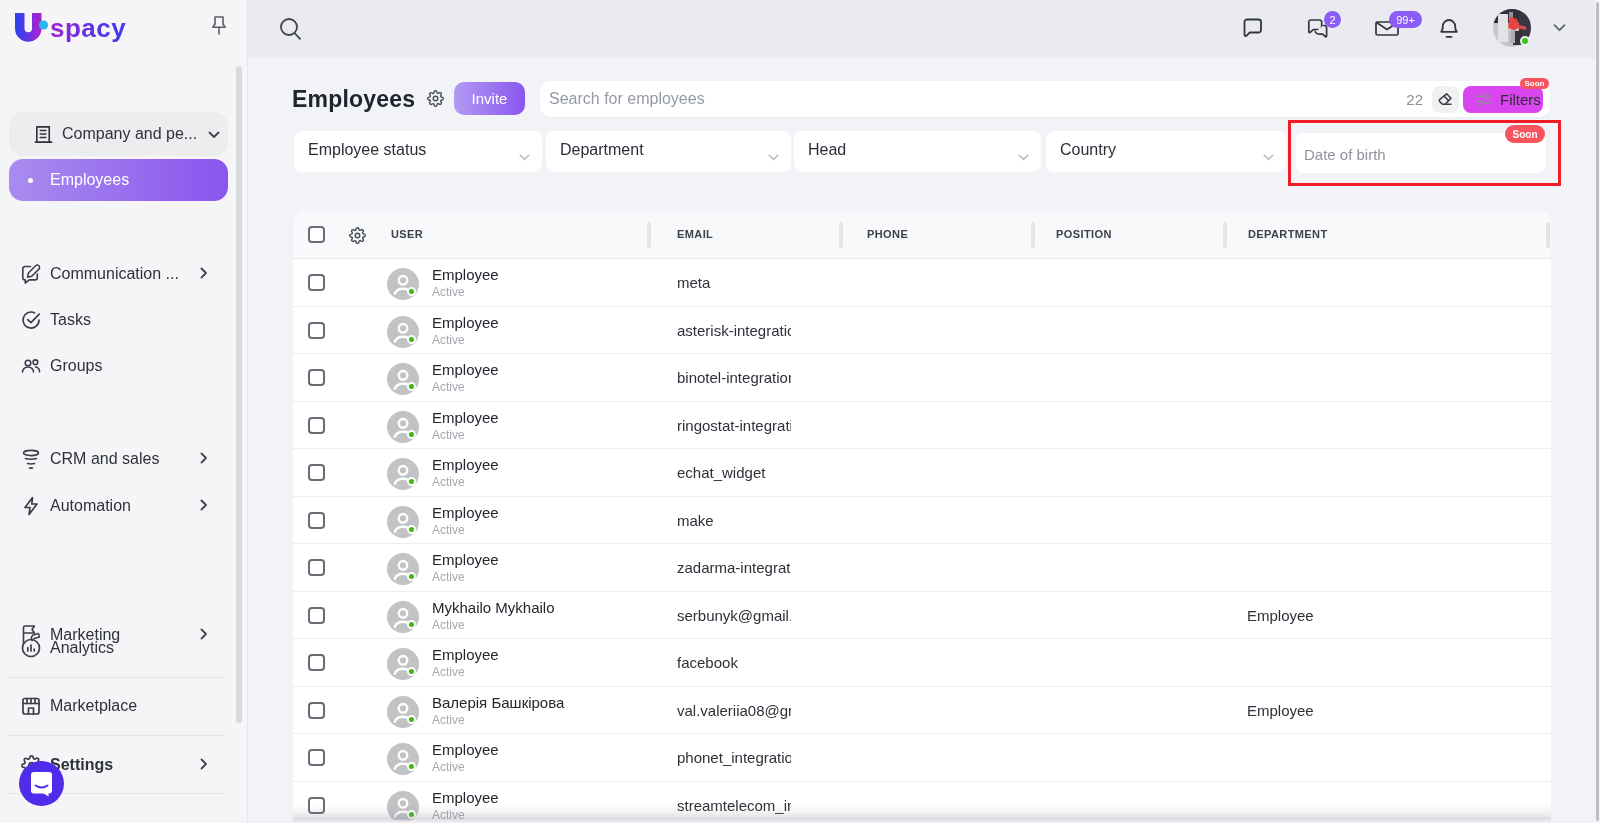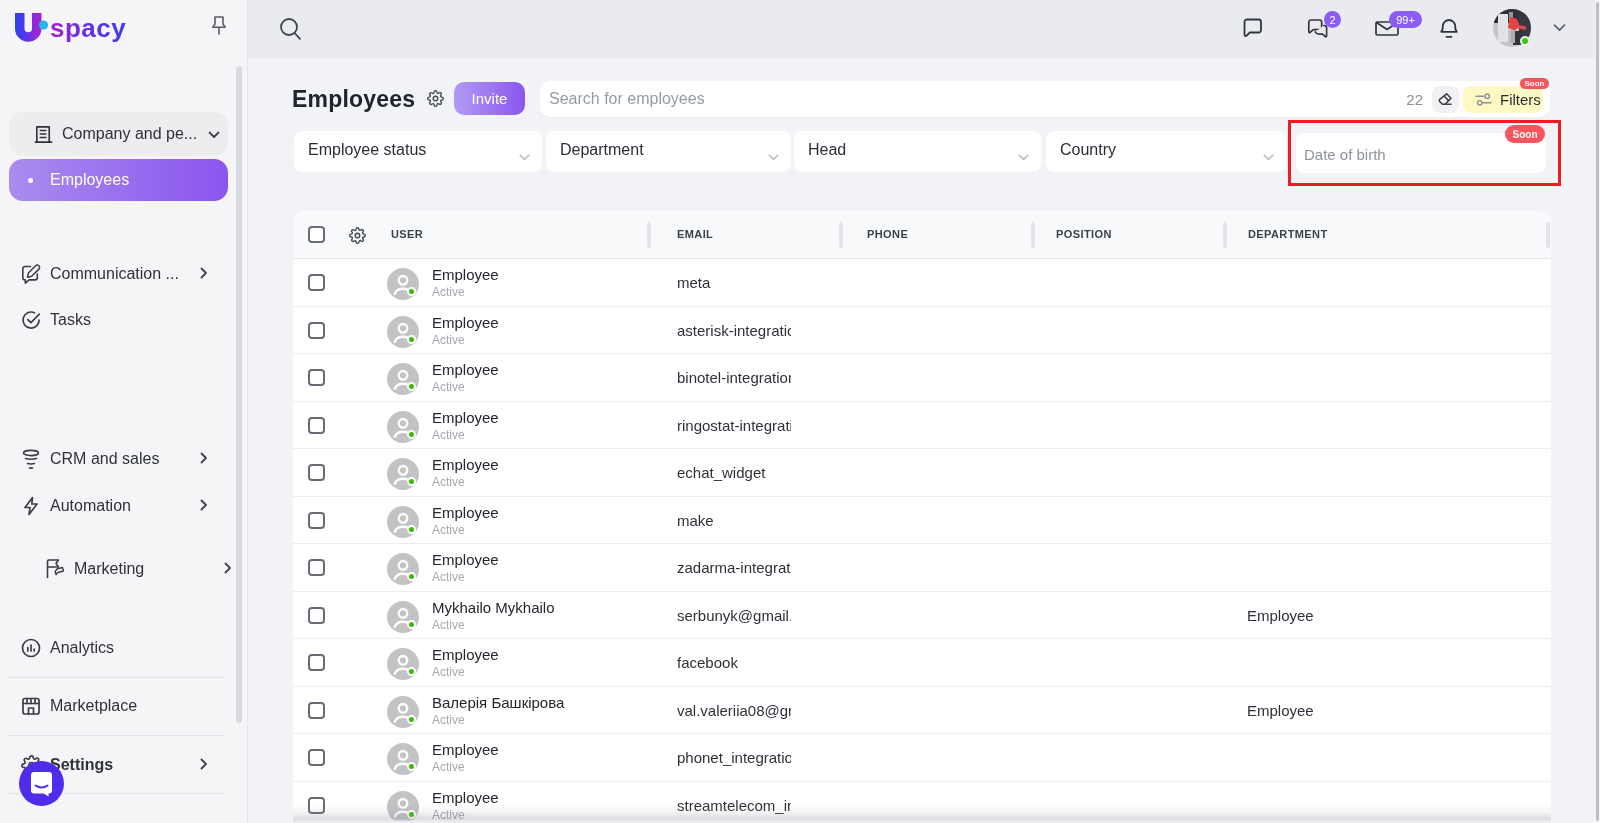--- a/index.html
+++ b/index.html
@@ -26,21 +26,21 @@
 
 
 .content { position:absolute; left:248px; top:58px; width:1352px; height:765px; background:#f2f3f7; }
 .title { position:absolute; left:292px; top:86px; font-size:23px; font-weight:700; color:#20242e; letter-spacing:0.2px; }
 .gearbtn { position:absolute; left:427px; top:90px; }
 .invite { position:absolute; left:454px; top:82px; width:71px; height:33px; border-radius:10px; background:linear-gradient(90deg,#b29af3,#8a56ef); color:#fff; font-size:15px; display:flex; align-items:center; justify-content:center; }
 .searchbar { position:absolute; left:540px; top:81px; width:1010px; height:36px; background:#fff; border-radius:10px; box-shadow:0 1px 2px rgba(0,0,0,0.03); }
 .searchbar .ph { position:absolute; left:9px; top:9px; font-size:16px; color:#949aa4; }
 .cnt22 { position:absolute; right:127px; top:10px; font-size:15px; color:#8d9097; }
 .erasebtn { position:absolute; right:91px; top:5px; width:27px; height:27px; background:#f1f1f4; border-radius:8px; display:flex; align-items:center; justify-content:center; }
-.filtersbtn { position:absolute; right:7px; top:5px; width:80px; height:27px; background:#fef9c3; border-radius:8px; display:flex; align-items:center; color:#2b2e36; font-size:15px; }
+.filtersbtn { position:absolute; right:7px; top:5px; width:80px; height:27px; background:#d946ef; border-radius:8px; display:flex; align-items:center; color:#2b2e36; font-size:15px; }
 .soon1 { position:absolute; left:1520px; top:78px; width:29px; height:11px; background:#f8545e; border-radius:6px; color:#fff; font-size:8px; font-weight:700; display:flex; align-items:center; justify-content:center; z-index:4; }
 .ffield { position:absolute; top:131px; height:41px; background:#fff; border-radius:8px; font-size:16px; color:#2a2e37; }
 .ffield .t { position:absolute; left:14px; top:10px; }
 .ffield .fchev { position:absolute; right:12px; top:16px; }
 .redbox { position:absolute; left:1288px; top:120px; width:273px; height:66px; border:3px solid #ee1d25; z-index:6; }
 .soon2 { position:absolute; left:1505px; top:125px; width:40px; height:18px; background:#f8545e; border-radius:9px; color:#fff; font-size:10px; font-weight:700; display:flex; align-items:center; justify-content:center; z-index:7; }
 
 
 .table { position:absolute; left:293px; top:211px; width:1258px; height:620px; background:#fff; border-radius:12px 12px 0 0; }
 .thead { position:absolute; left:0; top:0; width:1258px; height:48px; background:#f8f9fa; border-radius:12px 12px 0 0; border-bottom:1px solid #e7e7ea; }
@@ -375,20 +375,31 @@
   </div>
   <div class="nitem" style="top:297px;">
     <span class="ic">
         <svg width="22" height="22" viewBox="0 0 22 22" fill="none" stroke="#3a3e48" stroke-width="1.7" stroke-linejoin="round" stroke-linecap="round">
           <path d="M19 11 a8 8 0 1 1 -4.6 -7.2"></path>
           <path d="M7.8 10.6 l3.1 3.1 L19.3 5.2"></path>
         </svg>
       </span>
     <span class="lb">Tasks</span>
   </div>
+  <div class="nitem" style="top:343px;">
+    <span class="ic">
+        <svg width="22" height="22" viewBox="0 0 22 22" fill="none" stroke="#3a3e48" stroke-width="1.6" stroke-linejoin="round" stroke-linecap="round">
+          <circle cx="8" cy="8" r="2.8"></circle>
+          <path d="M2.5 17 a5.5 5 0 0 1 11 0"></path>
+          <circle cx="15.4" cy="7.2" r="2.3"></circle>
+          <path d="M15.5 12 a4.5 4.3 0 0 1 4 4.8"></path>
+        </svg>
+      </span>
+    <span class="lb">Groups</span>
+  </div>
   <div class="nitem" style="top:436px;">
     <span class="ic">
         <svg width="22" height="22" viewBox="0 0 22 22" fill="none" stroke="#3a3e48" stroke-width="1.6" stroke-linejoin="round" stroke-linecap="round">
           <ellipse cx="11" cy="5" rx="7.5" ry="2.6"></ellipse>
           <path d="M5.5 10.5 a9 3 0 0 0 11 0"></path>
           <path d="M7.5 15.5 a6.5 2.6 0 0 0 7 0"></path>
           <path d="M9.5 20 a3.5 1.6 0 0 0 3 0"></path>
         </svg>
       </span>
     <span class="lb">CRM and sales</span>
@@ -400,21 +411,21 @@
     <span class="ic">
         <svg width="22" height="22" viewBox="0 0 22 22" fill="none" stroke="#3a3e48" stroke-width="1.7" stroke-linejoin="round" stroke-linecap="round">
           <path d="M12.5 2.5 L5 12.5 H10 L9 19.5 L17 9 H11.8 Z"></path>
         </svg>
       </span>
     <span class="lb">Automation</span>
     <span class="chev"><svg width="8" height="12" viewBox="0 0 8 12" fill="none" stroke="#3f434c" stroke-width="1.8" stroke-linecap="round" stroke-linejoin="round">
           <path d="M1.5 1.5 L6 6 L1.5 10.5"></path>
         </svg></span>
   </div>
-  <div class="nitem" style="top:546px;margin-left:24px;">
+  <div class="nitem" style="top:612px;">
     <span class="ic">
         <svg width="22" height="22" viewBox="0 0 22 22" fill="none" stroke="#3a3e48" stroke-width="1.6" stroke-linejoin="round" stroke-linecap="round">
           <path d="M3.5 19.5 V3.5 a1.5 1.5 0 0 1 1.5 -1.5 h9.5 l-2.5 3.5 2.5 3.5 H3.5"></path>
           <path d="M13 11 l5.5 -1.5 1 3.5 -5.5 1.5 -2 2 -0.8 -3 Z" stroke-width="1.4"></path>
         </svg>
       </span>
     <span class="lb">Marketing</span>
     <span class="chev"><svg width="8" height="12" viewBox="0 0 8 12" fill="none" stroke="#3f434c" stroke-width="1.8" stroke-linecap="round" stroke-linejoin="round">
           <path d="M1.5 1.5 L6 6 L1.5 10.5"></path>
         </svg></span>

